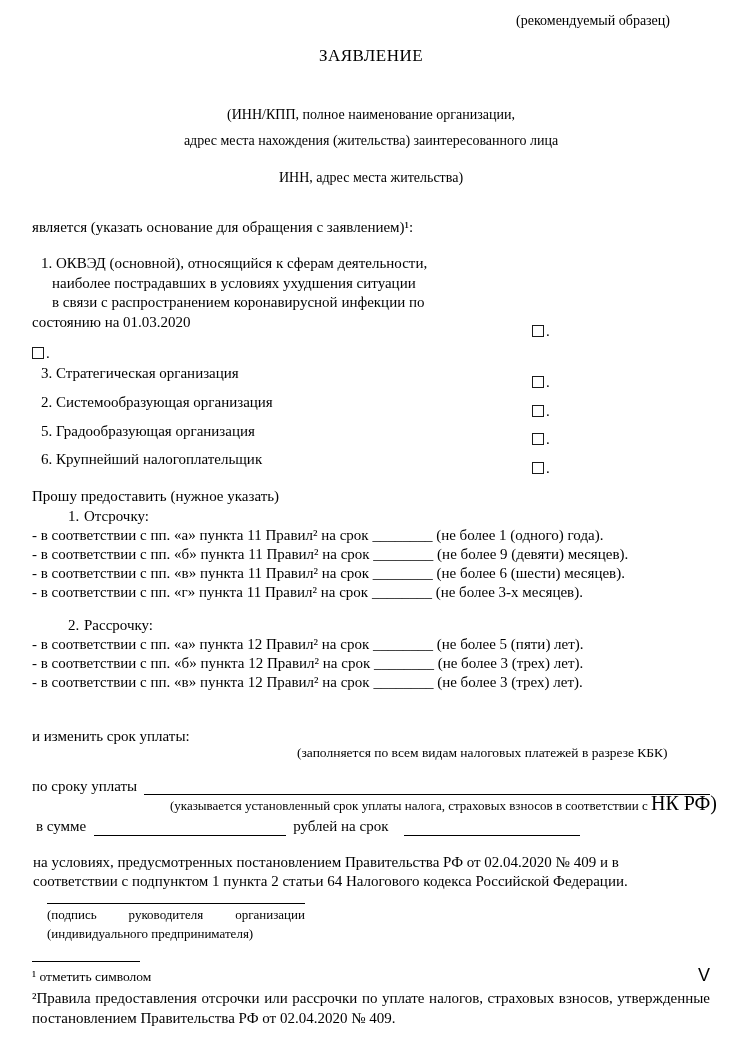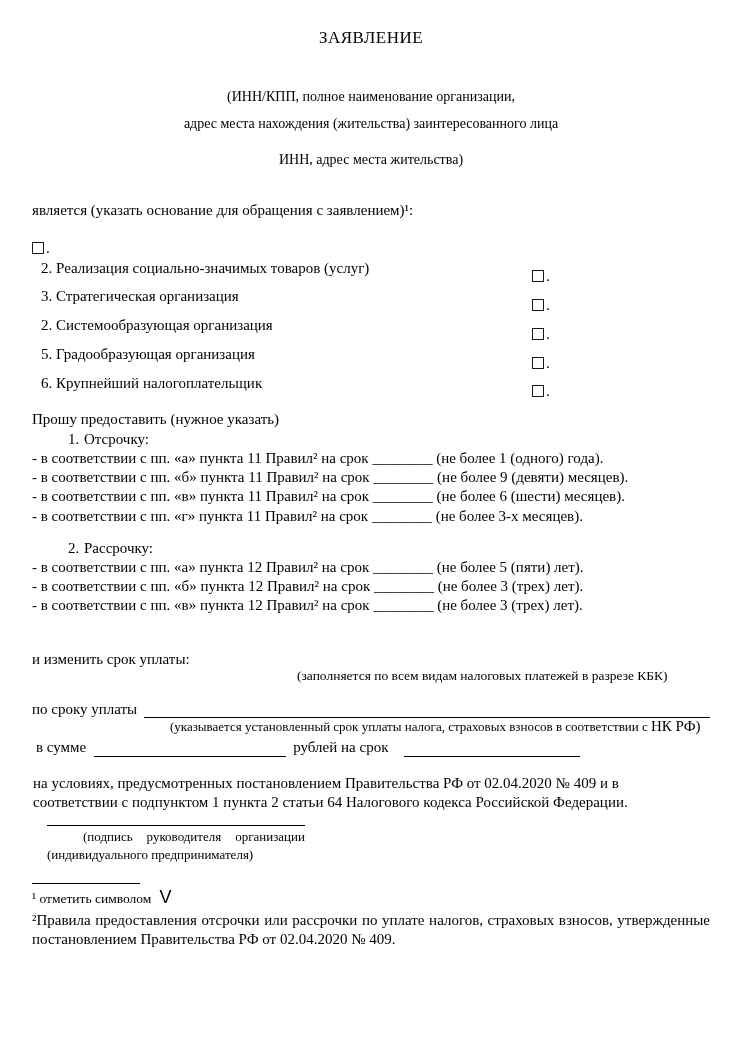--- a/index.html
+++ b/index.html
@@ -44,70 +44,76 @@
   .option{line-height:19.2px;}
   .sub-heading.second{margin-top:12px;}
 
   .change-lead{margin-top:35px;line-height:18px;}
   .kbk-note{font-size:13.5px;margin-left:265px;line-height:16px;}
 
   .due-row{display:flex;align-items:flex-end;margin-top:16px;line-height:18px;}
   .blank{border-bottom:1.2px solid #000;height:16px;}
   .due-blank{flex:1;margin-left:7px;}
   .due-note{font-size:13px;margin-left:138px;line-height:17px;}
-  .due-note .tail{font-size:15px;}
+  .due-note .tail{font-size:20px;}
 
   .sum-row{display:flex;align-items:flex-end;margin-top:3px;margin-left:4px;line-height:19px;}
   .sum-blank1{width:192px;margin-left:8px;}
   .rub-label{margin-left:7px;white-space:nowrap;}
   .sum-blank2{width:176px;margin-left:16px;}
 
   .conditions{margin-top:17px;margin-left:1px;}
   .cond-ln{line-height:18.6px;}
 
   .sig-row{display:flex;margin-top:13px;margin-left:15px;}
   .sig-col1{width:258px;}
   .sig-col2{width:188px;margin-left:117px;}
   .sig-line{border-top:1.3px solid #000;height:0;}
   .sig-cap{font-size:13px;line-height:15.5px;margin-top:3px;}
-  .sig-cap.just{text-align:justify;text-align-last:justify;margin-left:36px;}
+  .sig-cap.just{text-align:justify;text-align-last:justify;}
   .date-cap{font-size:13px;margin-top:3px;}
 
   .fn-sep{border-top:1.2px solid #000;width:108px;margin-top:20px;}
-  .fn1{margin-top:6px;font-size:13.5px;display:flex;align-items:baseline;line-height:18px;}
+  .fn1{margin-top:6px;font-size:13.5px;display:flex;align-items:baseline;line-height:18px;justify-content:space-between;}
   .fn1 .vsym{font-family:"Liberation Sans","DejaVu Sans",sans-serif;font-size:18px;margin-left:8px;line-height:14px;}
   .fn2{margin-top:3px;font-size:15px;}
   .fn2 .j{text-align:justify;text-align-last:justify;line-height:19.5px;}
   .fn2 .n{line-height:19.5px;}
 </style>
 </head>
 <body>
 
 <div class="page">
 
+  <div class="sample-note">(рекомендуемый образец)</div>
 
   <div class="doc-title">ЗАЯВЛЕНИЕ</div>
 
   <div class="hdr-cap c1">(ИНН/КПП, полное наименование организации,</div>
   <div class="hdr-cap c2">адрес места нахождения (жительства) заинтересованного лица</div>
   <div class="hdr-cap c3">ИНН, адрес места жительства)</div>
 
   <div class="intro">является (указать основание для обращения с заявлением)¹:</div>
 
   <div class="grounds">
 
     <div class="ground">
-      <div class="ground-check">
-        <span class="cb"></span>
-          <span class="cb-dot">.</span>
-      </div>
-    </div>
-
-    <div class="ground">
-      <div class="ground-text ml9">2. Реализация социально-значимых товаров (услуг)</div>
+      <div class="ground-text">
+        <div class="ln ml9">1. ОКВЭД (основной), относящийся к сферам деятельности,</div>
+        <div class="ln ml20">наиболее пострадавших в условиях ухудшения ситуации</div>
+        <div class="ln ml20">в связи с распространением коронавирусной инфекции по</div>
+        <div class="ln">состоянию на 01.03.2020</div>
+      </div>
+      <div class="ground-check">
+        <span class="cb"></span>
+          <span class="cb-dot">.</span>
+      </div>
+    </div>
+
+    <div class="ground">
       <div class="ground-check">
         <span class="cb"></span>
           <span class="cb-dot">.</span>
       </div>
     </div>
 
     <div class="ground">
       <div class="ground-text ml9">3. Стратегическая организация</div>
       <div class="ground-check">
         <span class="cb"></span>

